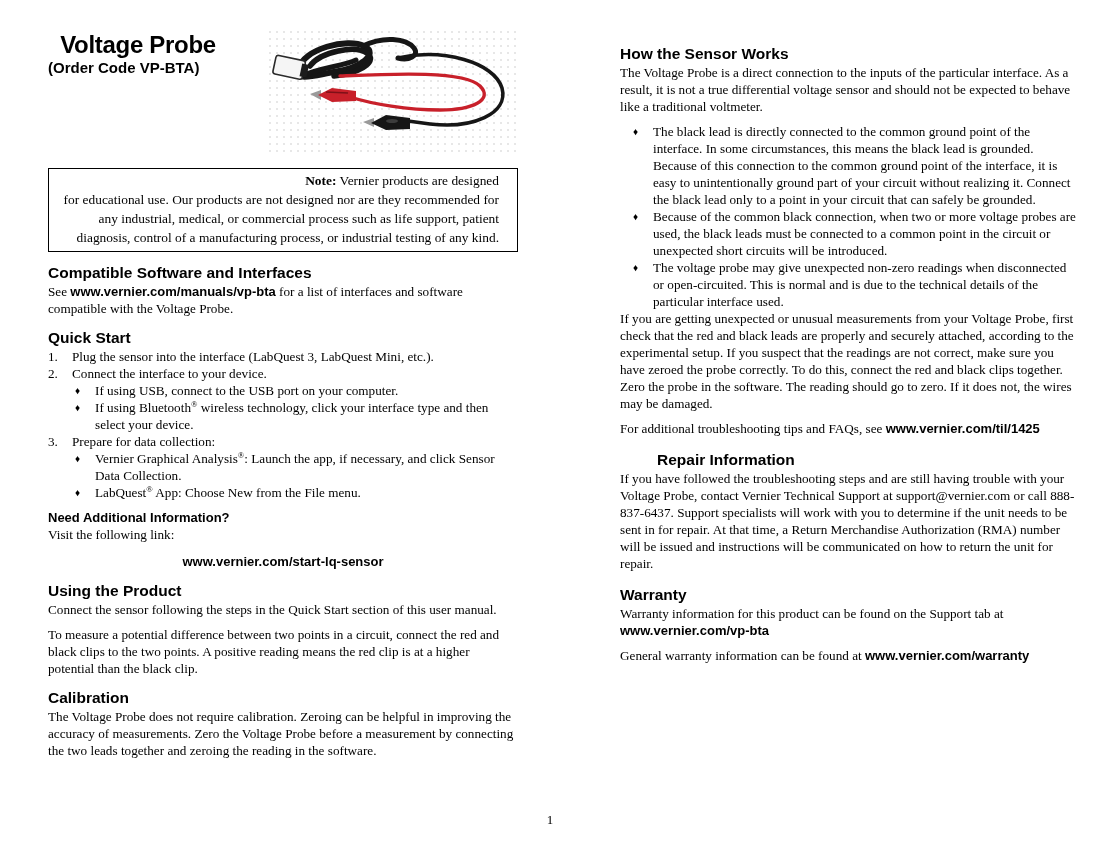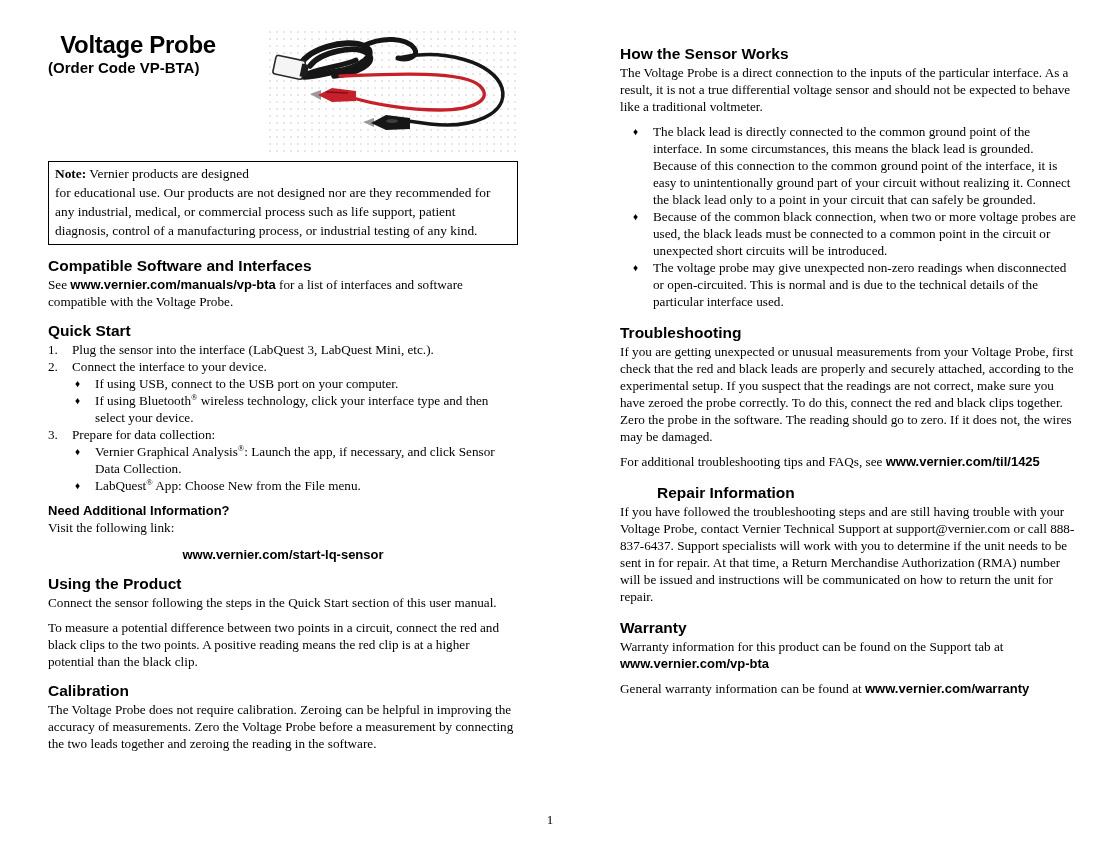--- a/index.html
+++ b/index.html
@@ -40,23 +40,23 @@
     margin:9px 0 0 0;
   }
   p{margin:0;}
   .para{margin-top:8px;}
   .header-row{display:flex;}
   .header-text{width:180px;flex:none;margin-right:40px;}
   .photo{flex:none;width:250px;height:122px;}
 
   .note-box{
     border:1.8px solid #000;
-    padding:2px 6px 4px 6px;
-    margin-top:9px;
-    font-size:13.4px;line-height:19px;
+    padding:2px 18px 4px 6px;
+    margin-top:16px;
+    font-size:13.4px;line-height:19px;text-align:right;
   }
 
   .step{display:flex;}
   .step-num{width:24px;flex:none;}
   .step-body{flex:1;}
   .sub{display:flex;margin-left:27px;}
   .hw-bullet{display:flex;margin-left:13px;}
   .bullet-glyph{width:20px;flex:none;font-size:10px;line-height:17px;}
 
   .b{font-weight:bold;}
@@ -186,21 +186,20 @@
       <div class="hw-bullet">
         <span class="bullet-glyph">♦</span>
         <span class="step-body">Because of the common black connection, when two or more voltage probes are used, the black leads must be connected to a common point in the circuit or unexpected short circuits will be introduced.</span>
       </div>
       <div class="hw-bullet">
         <span class="bullet-glyph">♦</span>
         <span class="step-body">The voltage probe may give unexpected non-zero readings when disconnected or open-circuited. This is normal and is due to the technical details of the particular interface used.</span>
       </div>
     </div>
 
-    <h2 style="margin-top:14px;">Troubleshooting</h2>
     <p>If you are getting unexpected or unusual measurements from your Voltage Probe, first check that the red and black leads are properly and securely attached, according to the experimental setup. If you suspect that the readings are not correct, make sure you have zeroed the probe correctly. To do this, connect the red and black clips together. Zero the probe in the software. The reading should go to zero. If it does not, the wires may be damaged.</p>
     <p class="para"><span>For additional troubleshooting tips and FAQs, see </span><span class="url">www.vernier.com/til/1425</span></p>
 
     <h2 style="margin-top:14px;margin-left:37px;">Repair Information</h2>
     <p>If you have followed the troubleshooting steps and are still having trouble with your Voltage Probe, contact Vernier Technical Support at support@vernier.com or call 888-837-6437. Support specialists will work with you to determine if the unit needs to be sent in for repair. At that time, a Return Merchandise Authorization (RMA) number will be issued and instructions will be communicated on how to return the unit for repair.</p>
 
     <h2 style="margin-top:14px;">Warranty</h2>
     <p><span>Warranty information for this product can be found on the Support tab at </span><span class="url">www.vernier.com/vp-bta</span></p>
     <p class="para"><span>General warranty information can be found at </span><span class="url">www.vernier.com/warranty</span></p>
   </div>

